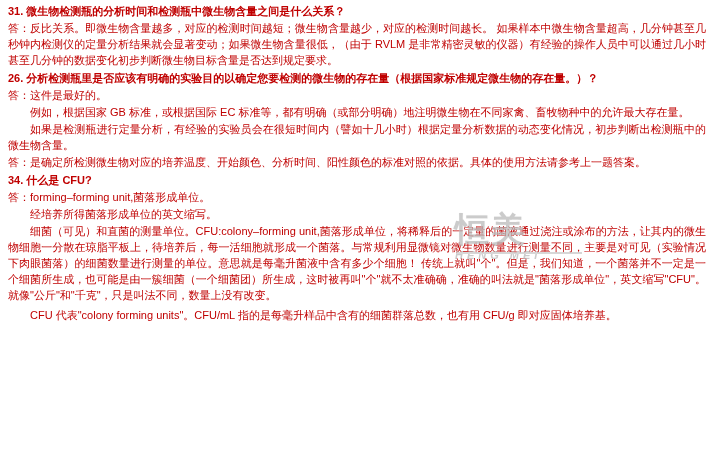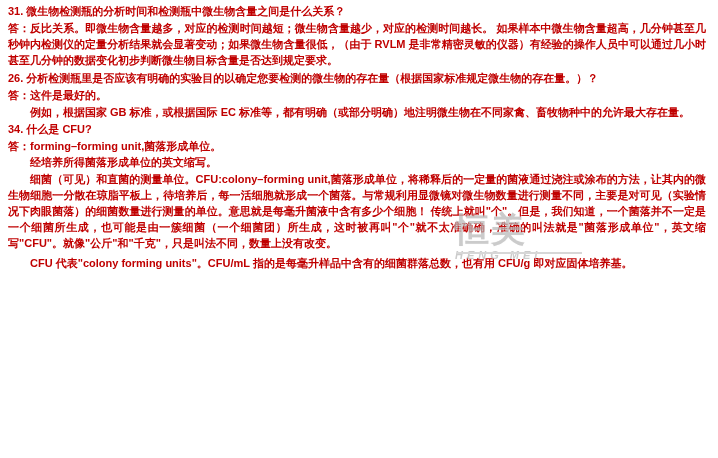--- a/index.html
+++ b/index.html
@@ -28,21 +28,20 @@
     font-weight: bold;
     line-height: 1.45;
     margin: 0 0 1px 0;
     text-align: justify;
   }
   .a {
     color: #c00000;
     line-height: 1.45;
     margin: 0 4px 1px 0;
     text-align: justify;
-    font-weight: bold;
   }
   .indent {
     text-indent: 22px;
   }
   .blk {
     margin-bottom: 2px;
   }
   .watermark {
     position: absolute;
     left: 455px;
@@ -94,21 +93,23 @@
     <div class="wm-bar"></div>
     <div class="wm-en">HENG MEI</div>
   </div>
 
   <p class="q">31. 微生物检测瓶的分析时间和检测瓶中微生物含量之间是什么关系？</p>
   <p class="a blk">答：反比关系。即微生物含量越多，对应的检测时间越短；微生物含量越少，对应的检测时间越长。          如果样本中微生物含量超高，几分钟甚至几秒钟内检测仪的定量分析结果就会显著变动；如果微生物含量很低，（由于 RVLM 是非常精密灵敏的仪器）有经验的操作人员中可以通过几小时甚至几分钟的数据变化初步判断微生物目标含量是否达到规定要求。</p>
 
   <p class="q">26. 分析检测瓶里是否应该有明确的实验目的以确定您要检测的微生物的存在量（根据国家标准规定微生物的存在量。）？</p>
   <p class="a">答：这件是最好的。</p>
   <p class="a indent">例如，根据国家 GB 标准，或根据国际 EC 标准等，都有明确（或部分明确）地注明微生物在不同家禽、畜牧物种中的允许最大存在量。</p>
+  <p class="a indent blk">如果是检测瓶进行定量分析，有经验的实验员会在很短时间内（譬如十几小时）根据定量分析数据的动态变化情况，初步判断出检测瓶中的微生物含量。</p>
 
+  <p class="a blk">答：是确定所检测微生物对应的培养温度、开始颜色、分析时间、阳性颜色的标准对照的依据。具体的使用方法请参考上一题答案。</p>
 
   <p class="q">34. 什么是 CFU?</p>
   <p class="a">答：forming–forming unit,菌落形成单位。</p>
   <p class="a indent">经培养所得菌落形成单位的英文缩写。</p>
   <p class="a indent">细菌（可见）和直菌的测量单位。CFU:colony–forming unit,菌落形成单位，将稀释后的一定量的菌液通过浇注或涂布的方法，让其内的微生物细胞一分散在琼脂平板上，待培养后，每一活细胞就形成一个菌落。与常规利用显微镜对微生物数量进行测量不同，主要是对可见（实验情况下肉眼菌落）的细菌数量进行测量的单位。意思就是每毫升菌液中含有多少个细胞！ 传统上就叫"个"。但是，我们知道，一个菌落并不一定是一个细菌所生成，也可能是由一簇细菌（一个细菌团）所生成，这时被再叫"个"就不太准确确，准确的叫法就是"菌落形成单位"，英文缩写"CFU"。就像"公斤"和"千克"，只是叫法不同，数量上没有改变。</p>
   <p class="a last-line">CFU 代表"colony forming units"。CFU/mL 指的是每毫升样品中含有的细菌群落总数，也有用 CFU/g 即对应固体培养基。</p>
 
 </div>
 
 </body></html>

